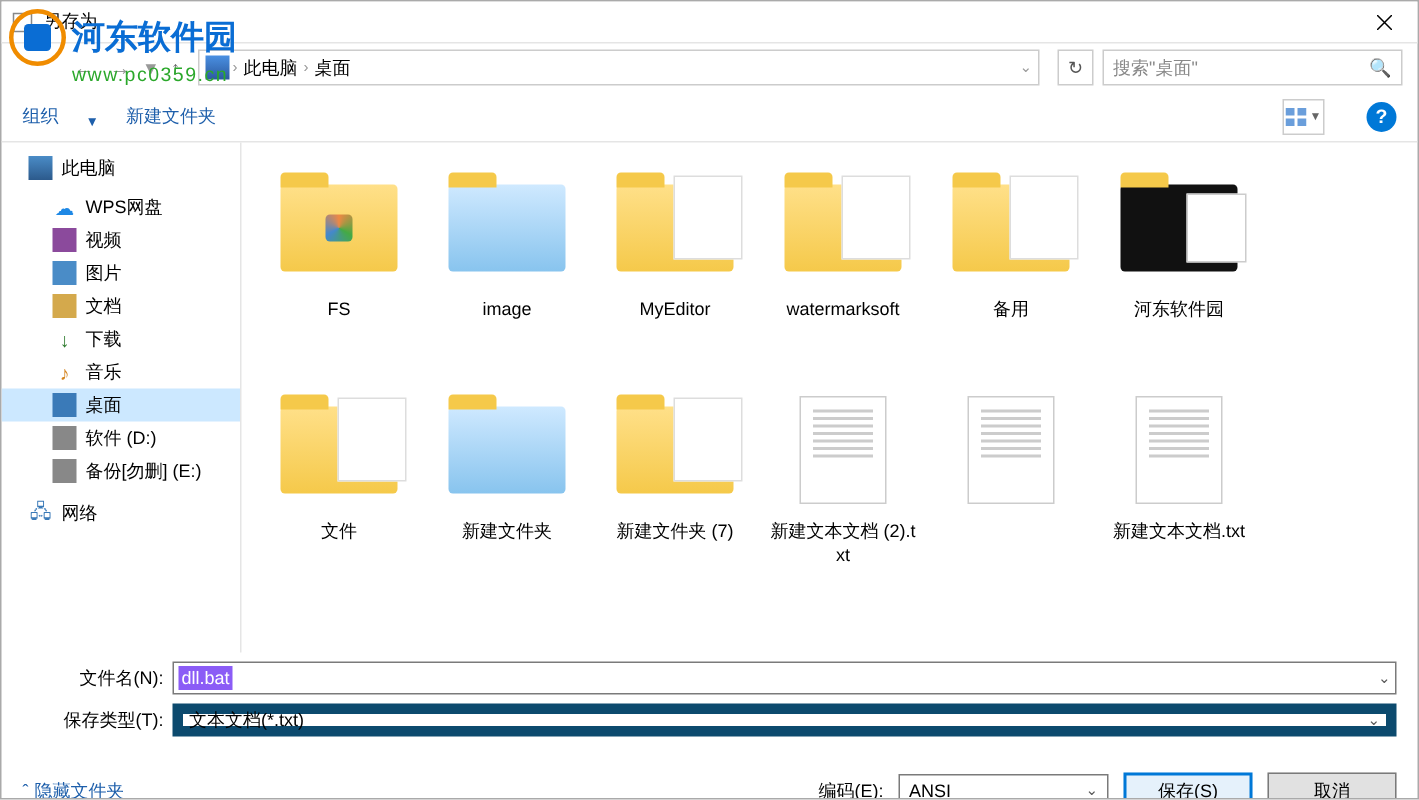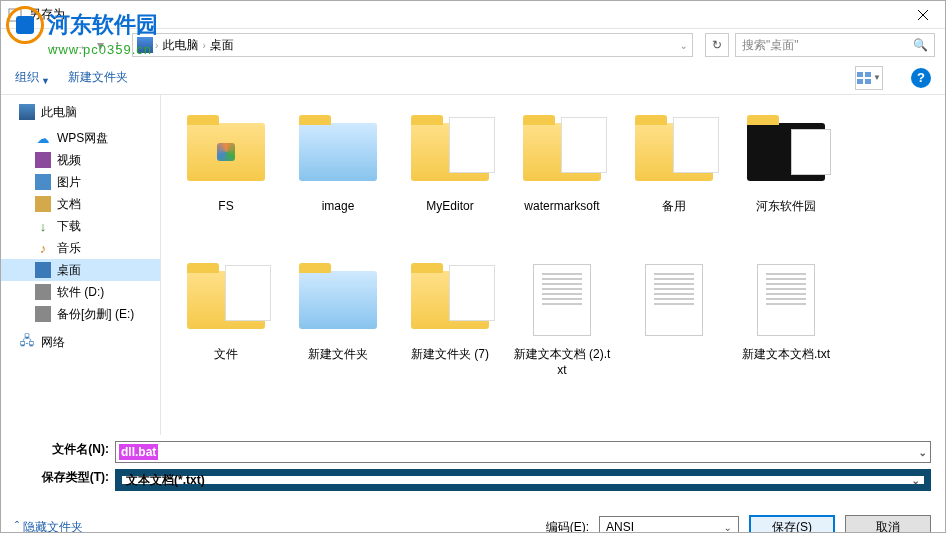--- a/index.html
+++ b/index.html
@@ -22,21 +22,21 @@
     .nav-up { color: #666; }
     .breadcrumb-box { flex: 1; height: 24px; border: 1px solid #ccc; display: flex; align-items: center; padding: 0 4px; gap: 2px; margin: 0 6px; }
     .bc-icon { width: 16px; height: 16px; background: linear-gradient(#4a90e2, #2c5aa0); display: inline-block; }
     .bc-sep { color: #999; font-size: 10px; }
     .bc-item { color: #000; padding: 0 2px; }
     .bc-refresh { width: 24px; height: 24px; border: 1px solid #ccc; display: flex; align-items: center; justify-content: center; color: #555; }
     .search-box { width: 200px; height: 24px; border: 1px solid #ccc; display: flex; align-items: center; padding: 0 6px; color: #888; }
     .search-box span:first-child { flex: 1; }
     
     .toolbar { height: 34px; border-bottom: 1px solid #e5e5e5; display: flex; align-items: center; padding: 0 14px; gap: 18px; }
-    .toolbar-item { color: #1e5fab; display: flex; align-items: flex-end; gap: 2px; }
+    .toolbar-item { color: #1e5fab; display: flex; align-items: flex-end; gap: 18px; }
     .toolbar-spacer { flex: 1; }
     .view-btn { width: 28px; height: 24px; border: 1px solid #ccc; display: flex; align-items: center; justify-content: center; color: #666; }
     .help-btn { width: 20px; height: 20px; background: #0078d7; color: #fff; border-radius: 50%; display: flex; align-items: center; justify-content: center; font-size: 13px; font-weight: bold; margin-left: 10px; }
     
     .main-area { display: flex; height: 340px; }
     .sidebar { width: 160px; border-right: 1px solid #e5e5e5; padding: 6px 0; overflow-y: auto; }
     .side-item { height: 22px; display: flex; align-items: center; padding-left: 18px; gap: 6px; cursor: default; }
     .side-item.indent1 { padding-left: 34px; }
     .side-item.selected { background: #cce8ff; }
     .side-item.top { padding-left: 18px; margin-bottom: 4px; }
@@ -57,24 +57,24 @@
     .file-item { width: 102px; height: 130px; display: flex; flex-direction: column; align-items: center; text-align: center; cursor: default; }
     .file-thumb { width: 86px; height: 86px; display: flex; align-items: center; justify-content: center; }
     .folder-thumb { width: 78px; height: 58px; background: linear-gradient(#ffe089, #f5c94a); border-radius: 3px; position: relative; }
     .folder-thumb::before { content: ''; position: absolute; top: -8px; left: 0; width: 32px; height: 10px; background: #f5c94a; border-radius: 3px 3px 0 0; }
     .folder-thumb.has-img { background: linear-gradient(#cfe9ff,#88c4ee); }
     .file-doc { width: 58px; height: 72px; background: #fff; border: 1px solid #ccc; display: flex; flex-direction: column; padding: 8px; gap: 3px; }
     .file-doc-line { height: 2px; background: #ccc; }
     .file-label { font-size: 12px; color: #000; margin-top: 4px; line-height: 1.3; word-break: break-all; }
     
     .bottom-form { padding: 6px 14px 10px 14px; }
-    .form-row { display: flex; margin-bottom: 6px; font-weight: bold; }
+    .form-row { display: flex; align-items: center; margin-bottom: 6px; }
     .form-label { width: 100px; text-align: right; padding-right: 6px; font-size: 12px; }
     .filename-input { flex: 1; height: 22px; border: 1px solid #7a7a7a; display: flex; align-items: center; padding: 0 3px; }
-    .filename-sel { background: #d946ef; color: #fff; padding: 1px 2px; }
+    .filename-sel { background: #8b5cf6; color: #fff; padding: 1px 2px; }
     .form-select { flex: 1; height: 22px; border: 7px solid #0c4a6e; padding: 0 4px; font-size: 12px; background: #fff; display: flex; align-items: center; justify-content: space-between; }
     .sel-arrow { color: #555; font-size: 10px; }
     
     .bottom-bar { display: flex; align-items: center; padding: 8px 14px 12px 14px; gap: 10px; }
     .hide-folders { display: flex; align-items: center; gap: 4px; color: #1e5fab; }
     .bottom-spacer { flex: 1; }
     .enc-label { font-size: 12px; }
     .enc-select { width: 140px; height: 22px; border: 1px solid #7a7a7a; padding: 0 6px; display: flex; align-items: center; justify-content: space-between; }
     .btn { width: 86px; height: 24px; border: 1px solid #7a7a7a; background: #e1e1e1; display: flex; align-items: center; justify-content: center; font-size: 12px; }
     .btn.primary { border: 2px solid #0078d7; background: #e5f1fb; }

